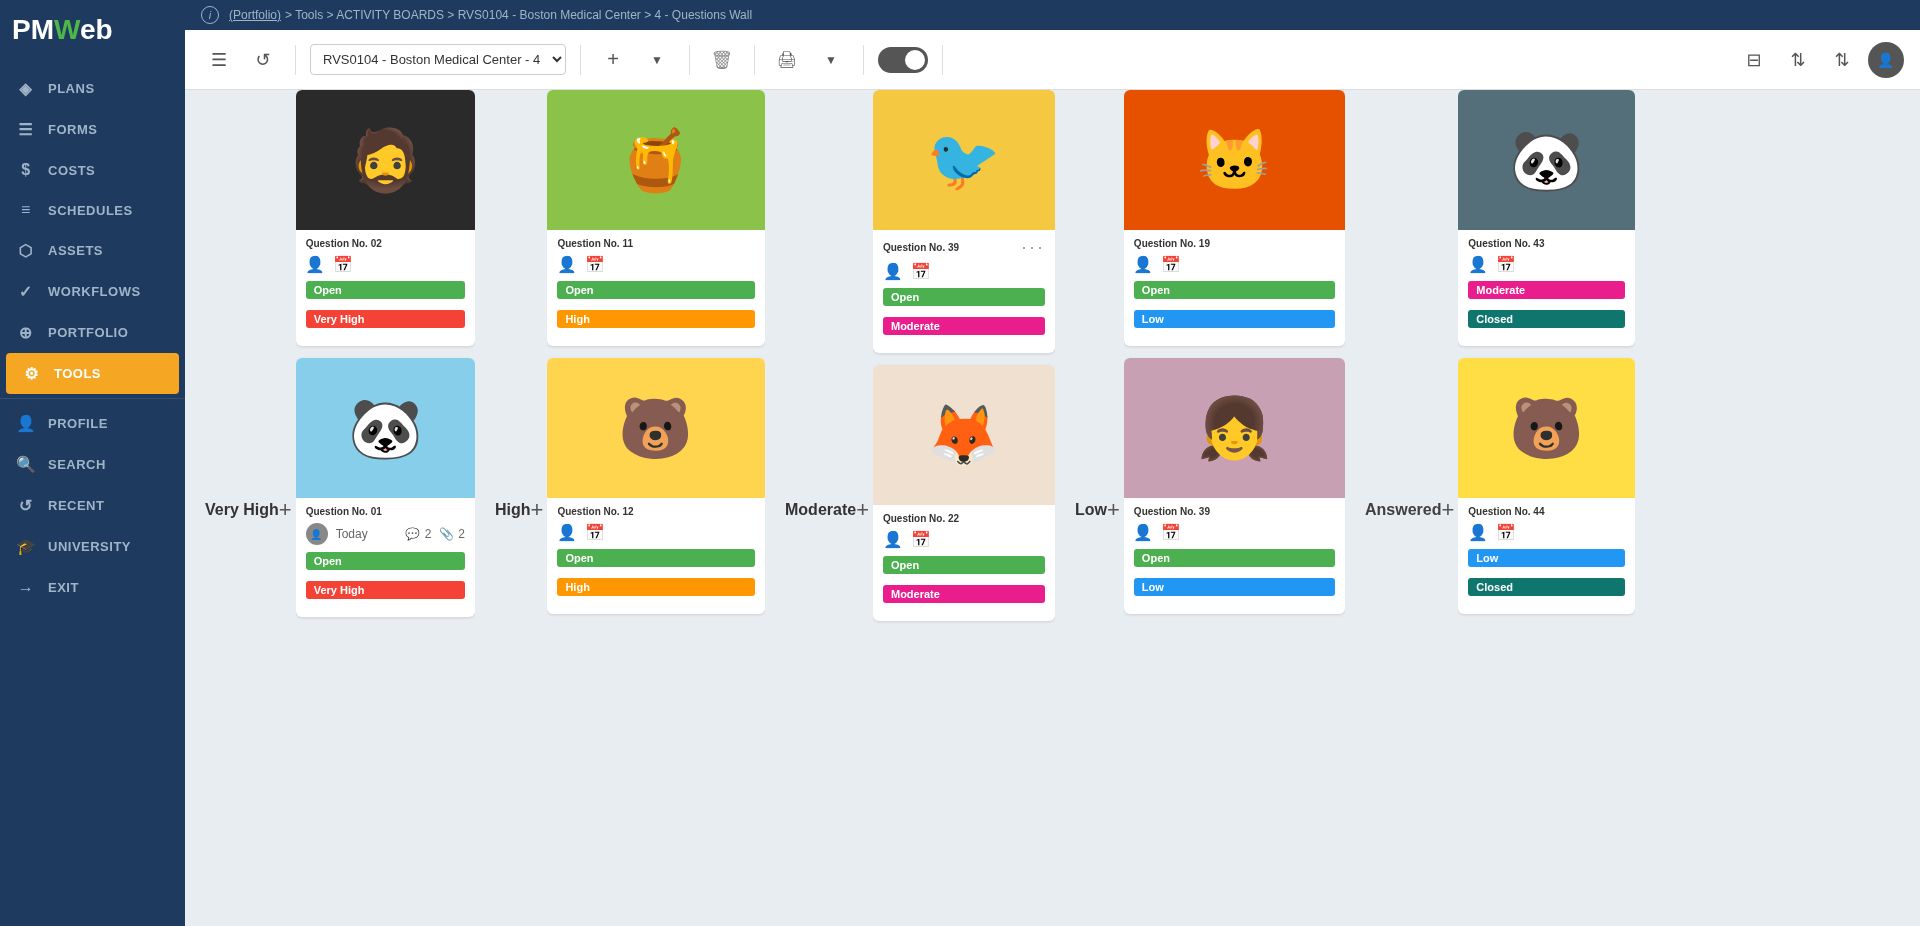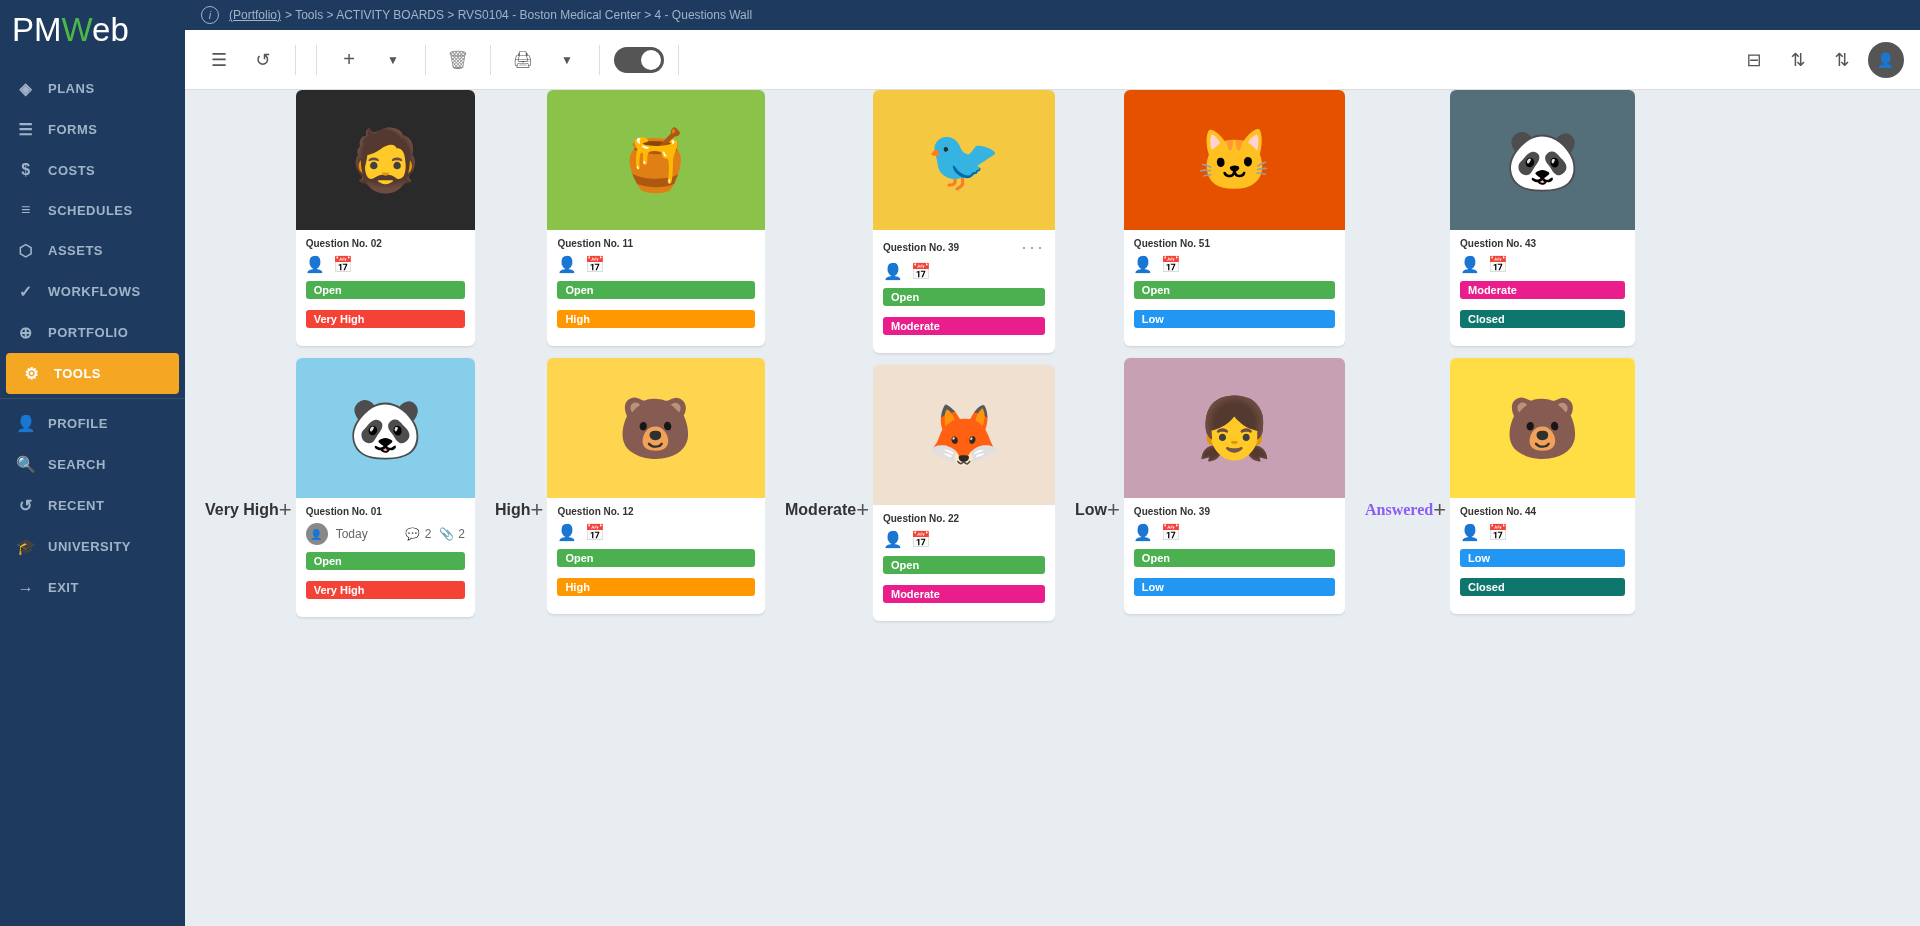--- a/index.html
+++ b/index.html
@@ -16,22 +16,22 @@
       overflow: hidden;
     }
     .sidebar-logo {
       background: #1e3a5f;
       padding: 10px 12px;
       display: flex;
       align-items: center;
       height: 60px;
     }
     .logo-text {
-      font-size: 33px;
-      font-weight: normal;
+      font-size: 28px;
+      font-weight: bold;
       color: white;
     }
     .logo-text span { color: #4db848; }
     .sidebar-nav { flex: 1; display: flex; flex-direction: column; padding-top: 8px; }
     .nav-item {
       display: flex;
       align-items: center;
       gap: 12px;
       padding: 11px 16px;
       color: #a0b4c8;
@@ -319,20 +319,21 @@
       <span>i</span>
     </div>
     <a>(Portfolio)</a>
     <span> &gt; Tools &gt; ACTIVITY BOARDS &gt; RVS0104 - Boston Medical Center &gt; 4 - Questions Wall</span>
   </div>
 
   <div class="toolbar">
     <button class="toolbar-btn" title="List View">☰</button>
     <button class="toolbar-btn" title="Undo">↺</button>
     <div class="toolbar-divider"></div>
+    <select class="record-select"><option>RVS0104 - Boston Medical Center - 4</option></select>
     <div class="toolbar-divider"></div>
     <button class="toolbar-btn" title="Add" style="font-size:20px;">+</button>
     <button class="toolbar-btn" title="Add options" style="font-size:12px;">▼</button>
     <div class="toolbar-divider"></div>
     <button class="toolbar-btn" title="Delete" style="color:#888;">🗑</button>
     <div class="toolbar-divider"></div>
     <button class="toolbar-btn" title="Print" style="font-size:16px;">🖨</button>
     <button class="toolbar-btn" style="font-size:12px;">▼</button>
     <div class="toolbar-divider"></div>
     <button class="toggle-btn"></button>
@@ -496,21 +497,21 @@
     <span style="font-size:16px;font-weight:600;color:#333;">Low</span>
     <button class="column-add-btn">+</button>
   </div>
           <div class="column-cards">
             <div class="card">
       <div class="img-placeholder" style="background:#e65100; font-size:60px; display:flex; align-items:center; justify-content:center; height:140px;">
         🐱
       </div>
       <div class="card-body">
         <div class="card-title-row">
-          <span class="card-title">Question No. 51</span>
+          <span class="card-title">Question No. 19</span>
 
         </div>
         
         <div class="card-meta">
           <span class="meta-icon">👤</span>
           <span class="meta-icon">📅</span>
         </div>
       
         <div class="badge badge-open">Open</div>
         <div class="badge badge-low">Low</div>
@@ -532,21 +533,21 @@
         </div>
       
         <div class="badge badge-open">Open</div>
         <div class="badge badge-low">Low</div>
       </div>
     </div>
           </div>
         </div>
         <div class="board-column">
           <div class="column-header">
-    <span style="font-size:16px;font-weight:600;color:#8b5cf6;font-family:Liberation Serif, serif;">Answered</span>
+    <span style="font-size:16px;font-weight:600;color:#404040;">Answered</span>
     <button class="column-add-btn">+</button>
   </div>
           <div class="column-cards">
             <div class="card">
       <div class="img-placeholder" style="background:#546e7a; font-size:60px; display:flex; align-items:center; justify-content:center; height:140px;">
         🐼
       </div>
       <div class="card-body">
         <div class="card-title-row">
           <span class="card-title">Question No. 43</span>

